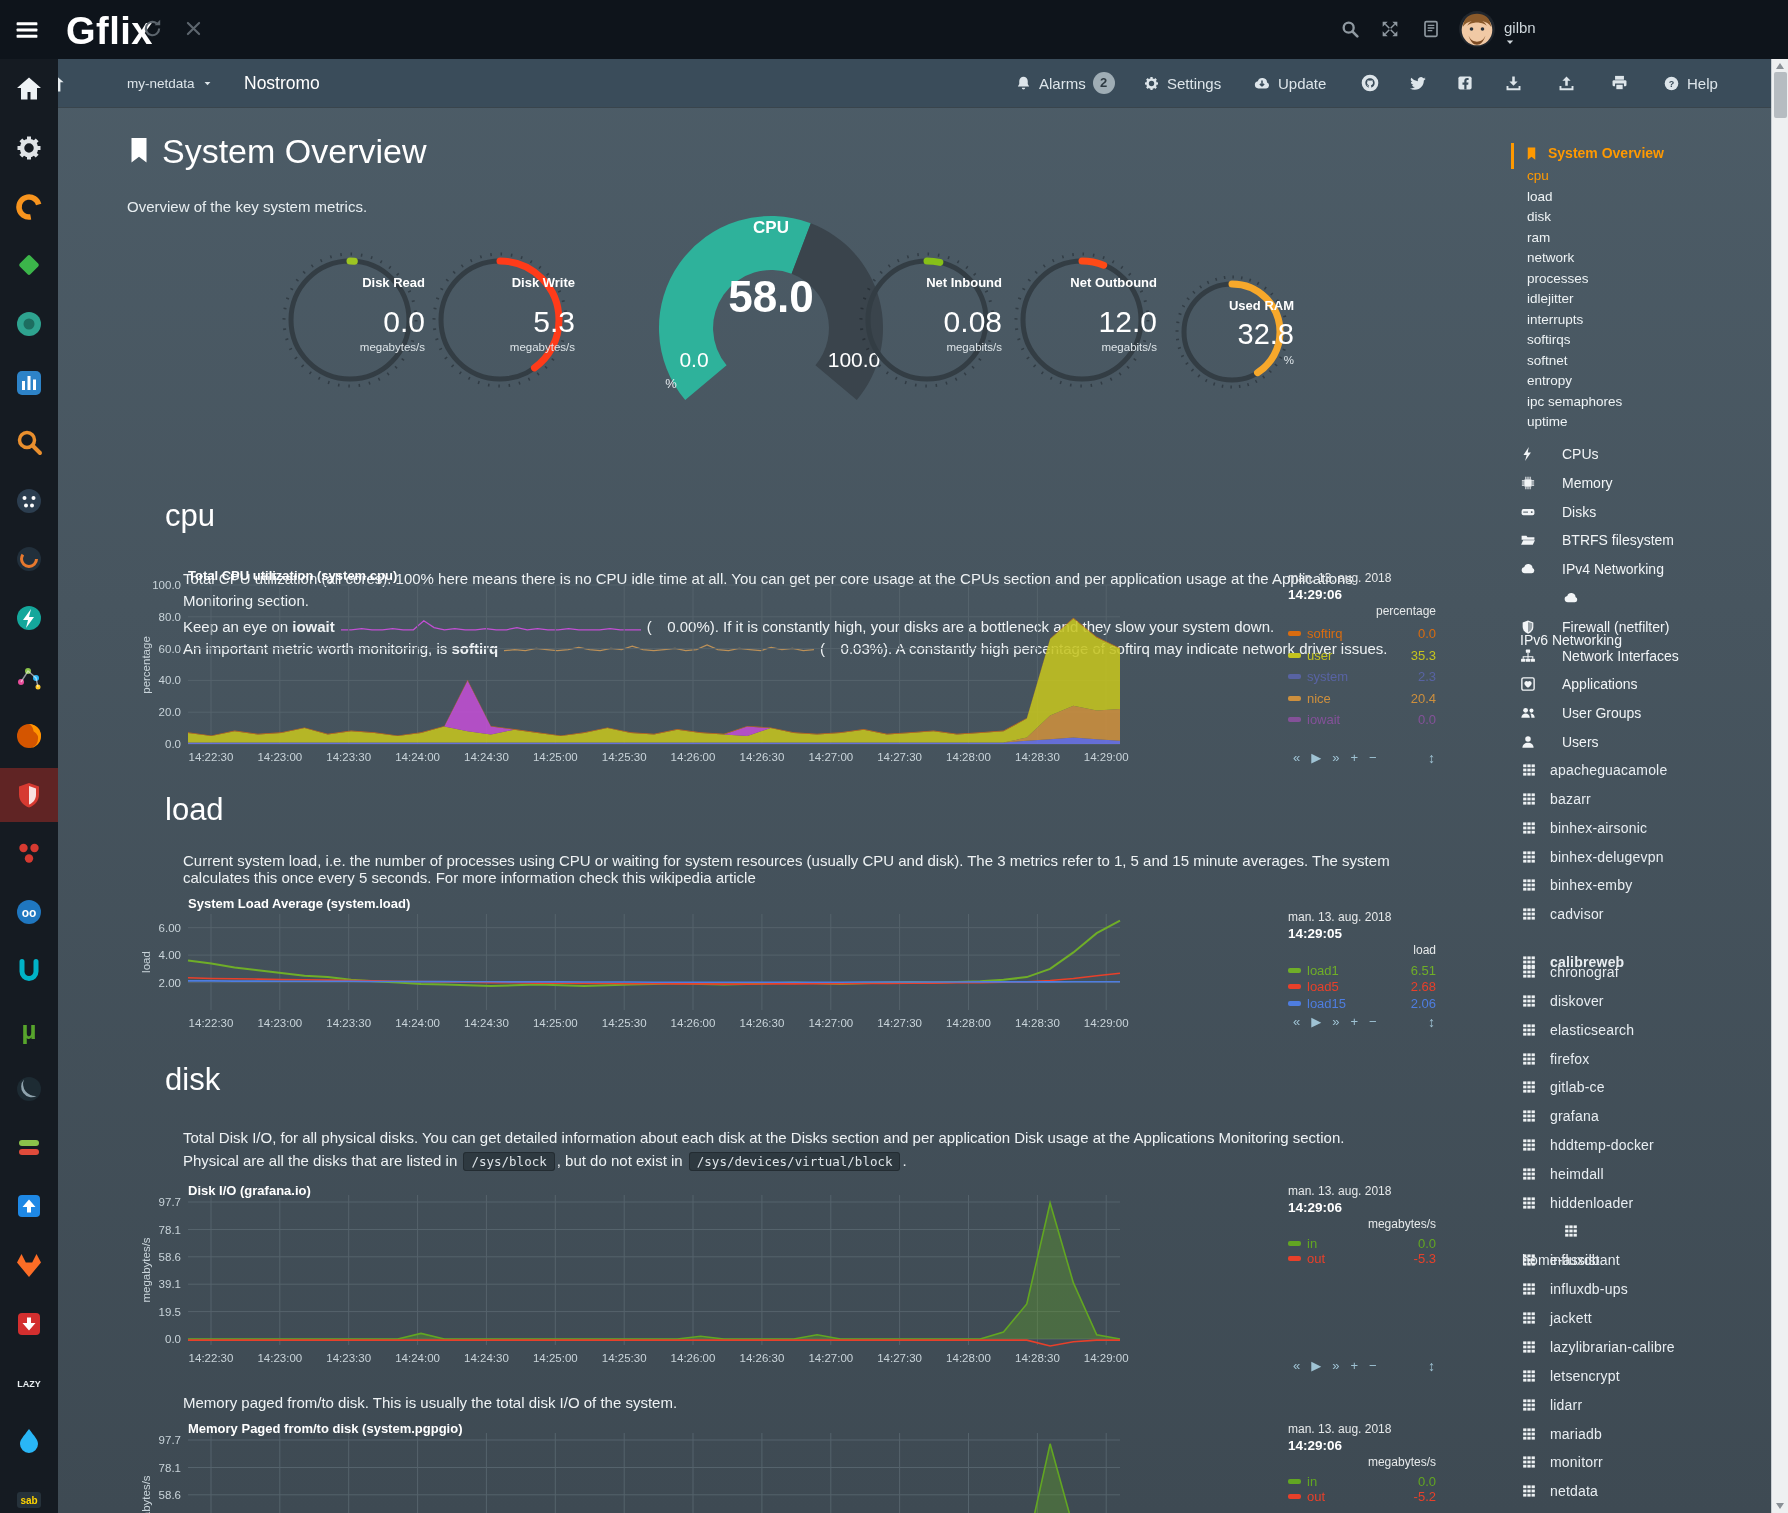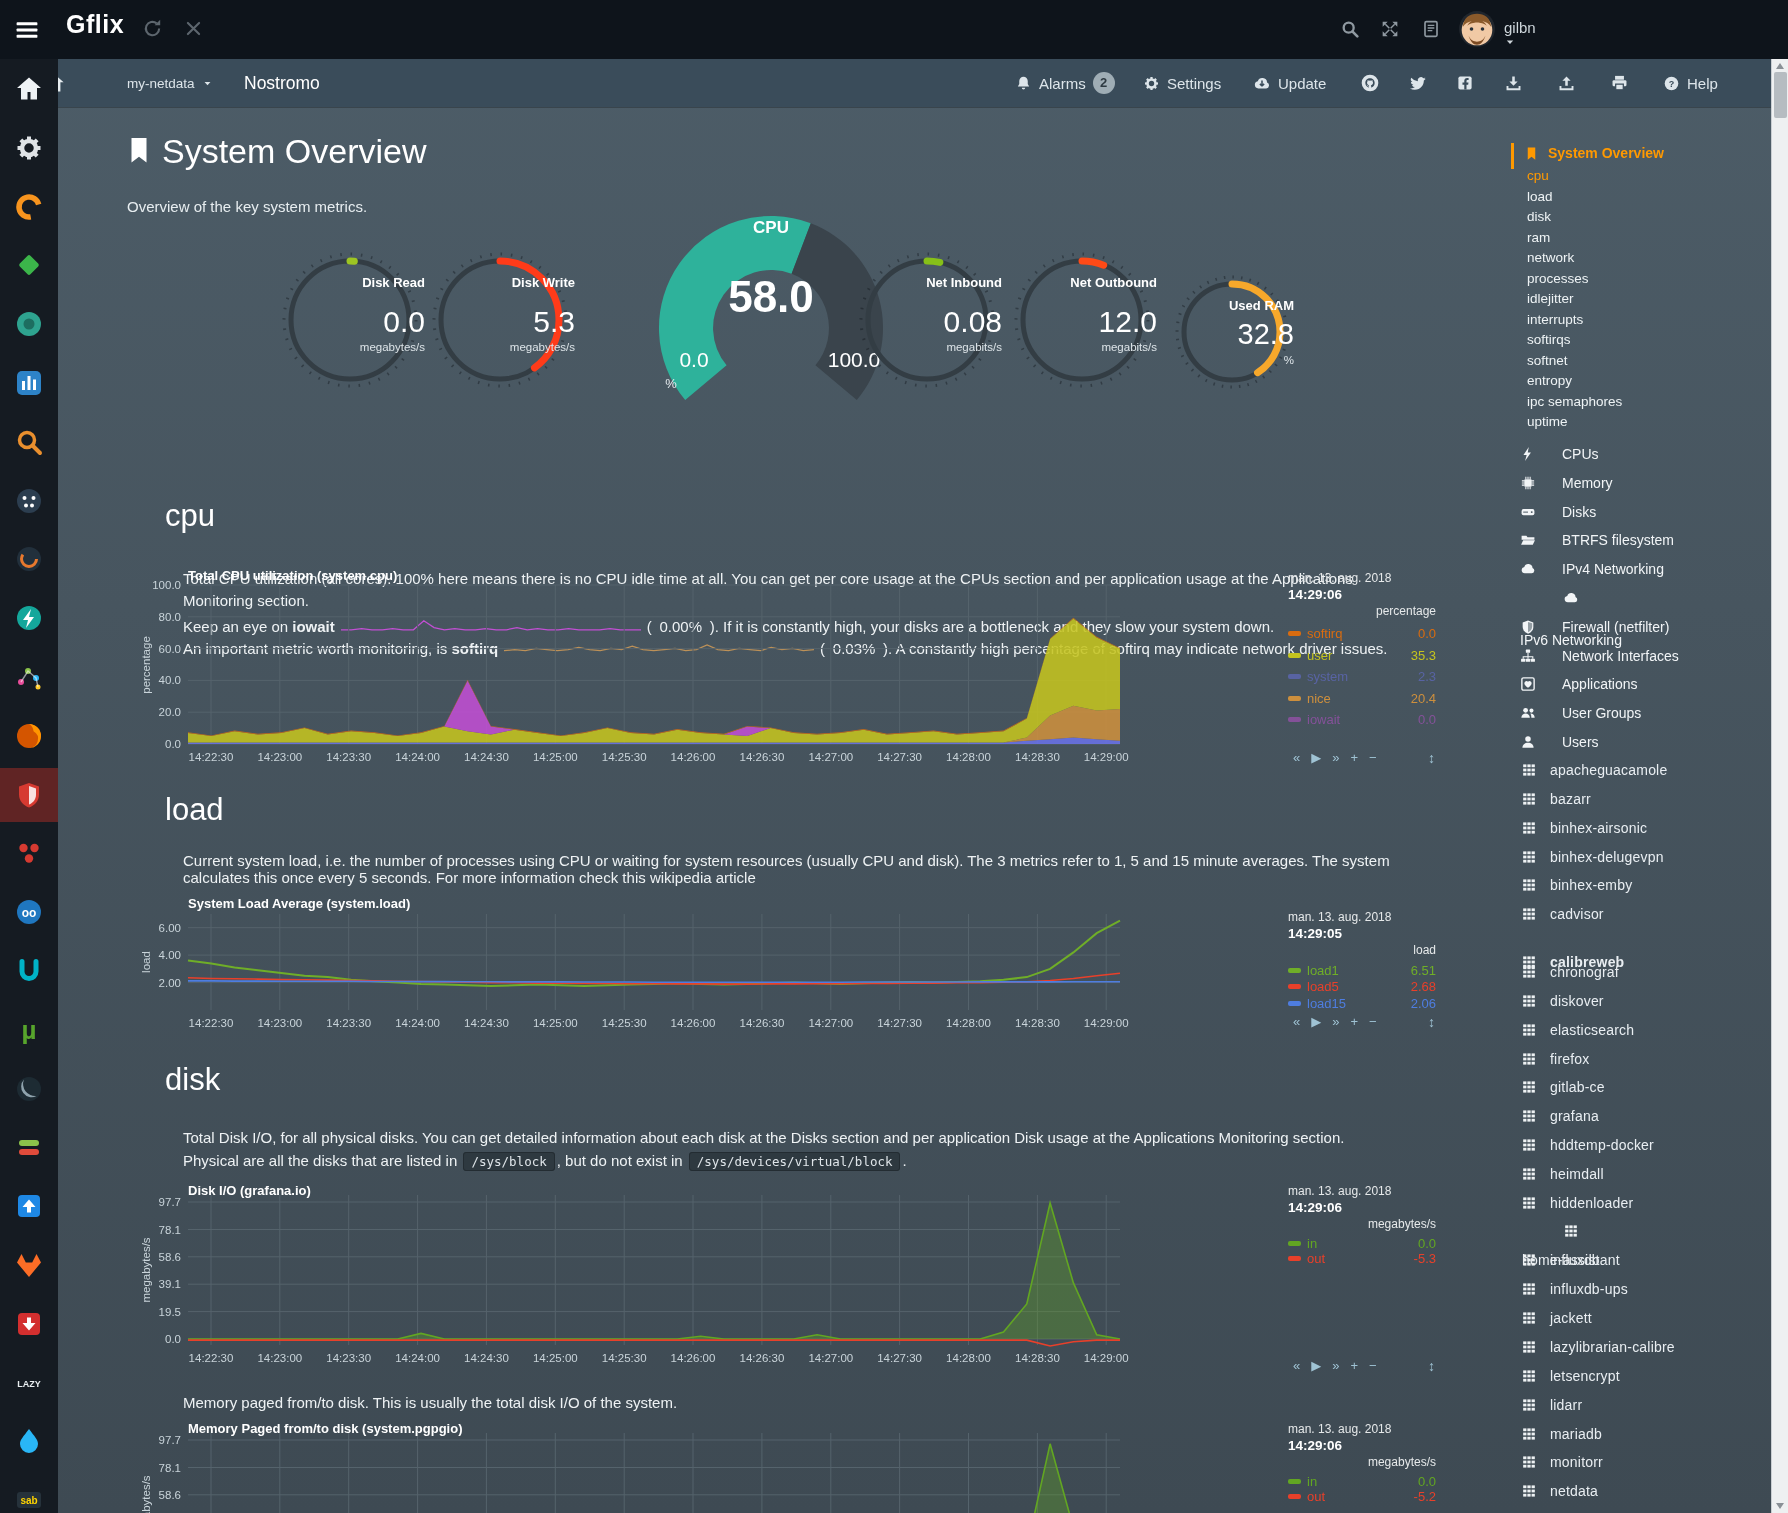--- a/index.html
+++ b/index.html
@@ -2,21 +2,21 @@
 <html><head>
 <meta charset="utf-8">
 <style>
   *{margin:0;padding:0;box-sizing:border-box}
   html,body{width:1788px;height:1513px;overflow:hidden}
   body{position:relative;font-family:"Liberation Sans",sans-serif;color:#e9eef1;
        background:linear-gradient(180deg,#4d5d68 0%,#47555f 40%,#3e4a53 100%)}
   .abs{position:absolute}
   
   #topbar{position:absolute;left:0;top:0;width:1788px;height:59px;background:#0e141b;z-index:30}
-  #topbar .tb-title{position:absolute;left:66px;top:10px;font-size:25px;font-weight:bold;color:#fff;letter-spacing:.5px}
+  #topbar .tb-title{position:absolute;left:66px;top:10px;font-size:38px;font-weight:bold;color:#fff;letter-spacing:.5px}
   .tbi{position:absolute;top:17px;cursor:pointer}
   #topbar .uname{position:absolute;top:19px;font-size:15px;color:#cdd5da;cursor:pointer}
   
   #leftbar{position:absolute;left:0;top:59px;width:58px;height:1454px;background:#151b22;z-index:20}
   .lsb-icon{position:absolute;left:14px;width:30px;height:30px;cursor:pointer}
   .lsb-active{position:absolute;left:0;width:58px;height:54px;background:rgba(158,44,38,.55)}
   
   #navbar{position:absolute;left:58px;top:59px;width:1713px;height:48px;background:#3a4c5a;z-index:10;
           box-shadow:0 1px 0 rgba(0,0,0,.25)}
   .nb-item{position:absolute;top:0;height:48px;display:flex;align-items:center;gap:7px;font-size:15px;color:#dde5ea;cursor:pointer;white-space:nowrap}
@@ -24,21 +24,21 @@
          font-size:13px;font-weight:bold;text-align:center;line-height:22px}
   
   #content{position:absolute;left:58px;top:107px;width:1452px;height:1406px}
   #page-title{position:absolute;left:104px;top:25px;font-size:34px;font-weight:500;color:#fff}
   #page-subtitle{position:absolute;left:69px;top:91px;font-size:15px;color:#e7edf0}
   .sec{position:absolute;font-size:31px;font-weight:400;color:#fff}
   .para{position:absolute;font-size:15px;line-height:22px;color:#eef2f4}
   .metric-line{position:absolute;left:125px;height:20px;font-size:15px;color:#eef2f4;display:flex;align-items:center;white-space:pre}
   .metric-line b{font-weight:bold}
   .spark{display:inline-block;margin:0 6px}
-  .sparkval{display:inline-block;width:58px;text-align:center}
+  .sparkval{display:inline-block;width:58px;text-align:right}
   code.chip{font-family:"DejaVu Sans Mono",monospace;font-size:12.5px;background:#2e3940;color:#dfe5e9;
        border:1px solid #232c32;border-radius:3px;padding:1px 7px;margin:0 2px}
   
   .gauge{position:absolute;cursor:pointer}
   .g-label,.g-value,.g-unit{position:absolute;width:100%;text-align:right;color:#fff}
   .g-label{font-size:13px;font-weight:bold}
   .g-value{font-size:30px}
   .g-unit{font-size:11.5px;color:#dde4e8}
   #cpu-gauge{position:absolute;left:593px;top:103px;width:240px;height:200px;cursor:pointer}
   #cpu-gauge .cg-label{position:absolute;left:0;top:8px;width:100%;text-align:center;font-size:17px;font-weight:bold;color:#fff}

